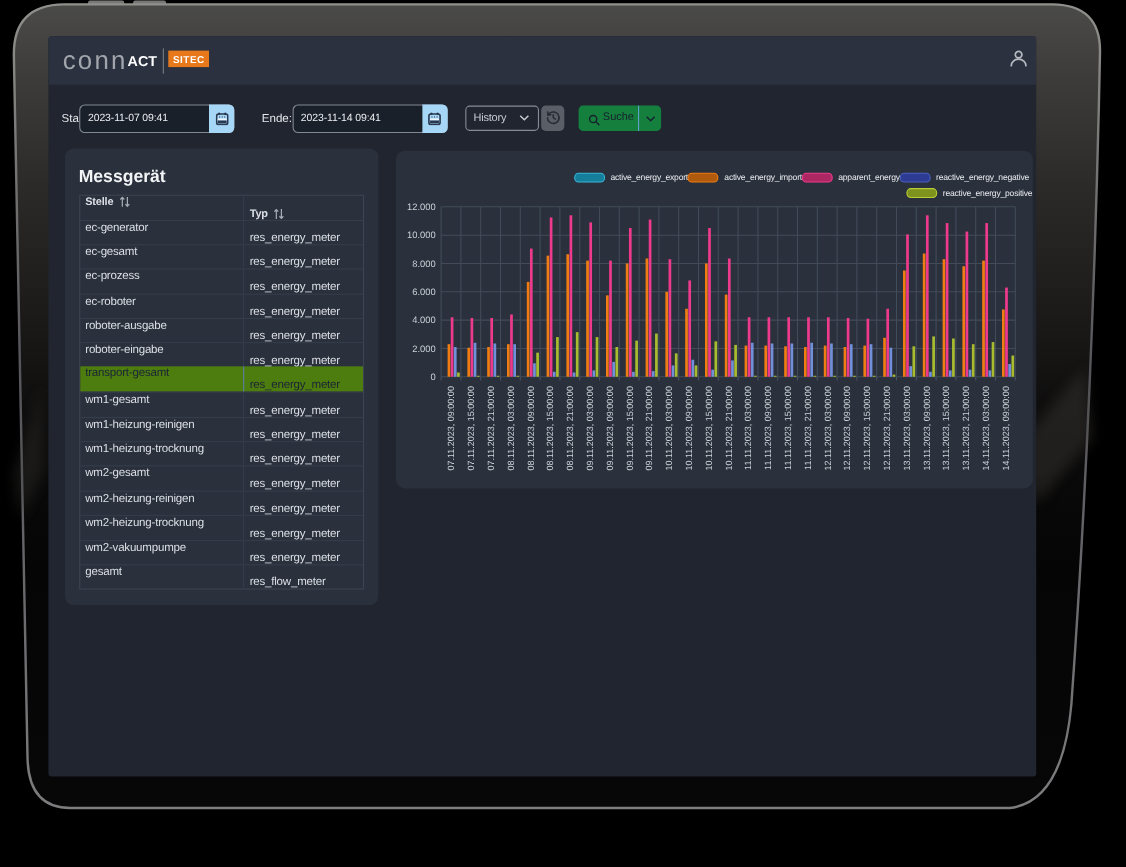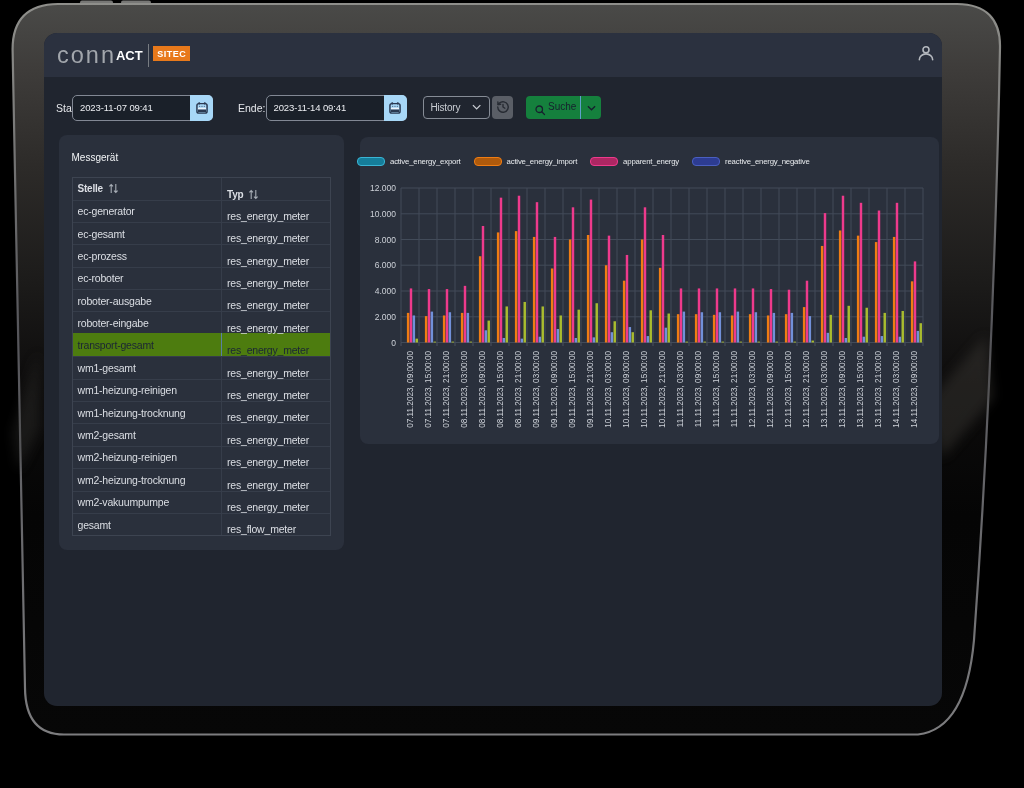--- a/index.html
+++ b/index.html
@@ -1,48 +1,48 @@
 <!DOCTYPE html>
 <html><head><meta charset="utf-8"><style>
 *{margin:0;padding:0;box-sizing:border-box}
 html,body{width:1024px;height:788px;background:#000;overflow:hidden;
  font-family:"Liberation Sans",sans-serif;-webkit-font-smoothing:antialiased}
 #stage{position:absolute;left:0;top:0;width:1024px;height:788px}
 #screen{position:absolute;left:44px;top:33px;width:898px;height:673px;background:#20252f;
- border-radius:13px;overflow:hidden}
+ border-radius:3px;overflow:hidden}
 #hdr{position:absolute;left:0;top:0;width:898px;height:44px;background:#2b313f}
 .logo{position:absolute;left:13px;top:7px;height:30px;display:flex;align-items:center}
 .lg1{color:#a2a6ac;font-size:23.5px;font-weight:300;letter-spacing:2px}
 .lg2{color:#fff;font-size:13px;font-weight:700;letter-spacing:0}
 .lgbar{display:inline-block;width:1.5px;height:23px;background:#787c82;margin:0 4px 0 5px}
 .sitec{display:inline-block;background:#e8791b;color:#fff;font-size:9px;font-weight:700;
  letter-spacing:.5px;padding:2.5px 4px 2px 4px;position:relative;top:-1.5px}
 .usr{position:absolute;right:6.5px;top:10px}
 .lab{position:absolute;font-size:10.5px;color:#e6e8ec}
 .inp{position:absolute;height:26px;background:#1a2029;border:1px solid #828894;border-radius:5px;
  color:#eceef2;font-size:9.5px;letter-spacing:-0.1px;display:flex;align-items:center;padding-left:7px}
 .calbtn{position:absolute;right:-1px;top:-1px;width:23px;height:26px;background:#a7d7f7;
  border-radius:0 5px 5px 0;display:flex;align-items:center;justify-content:center}
 .sel{}
 .hsel{position:absolute;height:23px;border:1px solid #868c96;border-radius:4px;color:#c9cdd3;
  font-size:10px;letter-spacing:-0.2px;display:flex;align-items:center;padding:0 7px;background:#20252f}
 .hbtn{position:absolute;width:21px;height:23px;background:#5a5e66;border-radius:4px;
  display:flex;align-items:center;justify-content:center}
 .sbtn{position:absolute;width:75px;height:23px;background:#15803d;border-radius:4px;color:#17202e}
 .panel{position:absolute;background:#2a303c;border-radius:8px}
-.ptitle{position:absolute;left:13px;top:16.5px;font-size:10px;font-weight:400;color:#f2f4f6}
+.ptitle{position:absolute;left:13px;top:16.5px;font-size:16px;font-weight:700;color:#f2f4f6}
 .tbl{position:absolute;left:13px;top:42px;width:259px;border:1px solid #3d4451;font-size:10.5px;letter-spacing:-0.2px}
 .trow{display:flex;height:22.4px;border-top:1px solid #363d4a;color:#dcdfe5}
 .trow.thead{height:21.5px;border-top:none;font-weight:700;font-size:10px}
-.trow .c1{width:149.5px;padding-left:5px;display:flex;align-items:center;border-right:1px solid #363d4a}
+.trow .c1{width:149.5px;padding-left:5px;display:flex;align-items:flex-start;border-right:1px solid #363d4a}
 .trow .c2{flex:1;padding-left:5px;display:flex;align-items:flex-end}
 .sort{margin-left:5px}
 .trow.sel{background:#4d7c0f;color:#1b2535;margin-top:-1px;height:23.4px;border-top:none}
 .trow.sel .c1{border-right:1px solid #5a7fa5}
-.legrow{position:absolute;left:0;width:100%;display:flex;justify-content:flex-start;gap:13px}
+.legrow{position:absolute;left:0;width:100%;display:flex;justify-content:flex-end;}
 .li{display:flex;align-items:center;gap:5px}
 .sw{display:inline-block;width:28px;height:9px;border:1.8px solid;border-radius:4px}
 .lt{font-size:7.8px;letter-spacing:-0.2px;color:#e8ebee}
 </style></head>
 <body>
 <div id="stage">
 <svg width="1024" height="788" viewBox="0 0 1024 788" style="position:absolute;left:0;top:0">
 <defs>
 <linearGradient id="bodyg" x1="0" y1="0" x2="0" y2="1">
 <stop offset="0" stop-color="#4a4a48"></stop>
@@ -217,20 +217,26 @@
             <span class="sw" style="border-color:#f07d13;background:#af5a0c"></span>
             <span class="lt">active_energy_import</span>
           </span>
           <span class="li">
             <span class="sw" style="border-color:#ee3a8c;background:#ad2763"></span>
             <span class="lt">apparent_energy</span>
           </span>
           <span class="li">
             <span class="sw" style="border-color:#4a5fc1;background:#2d3c92"></span>
             <span class="lt">reactive_energy_negative</span>
+          </span>
+        </div>
+        <div class="legrow" style="top:34px">
+          <span class="li">
+            <span class="sw" style="border-color:#b7cc35;background:#7e921e"></span>
+            <span class="lt">reactive_energy_positive</span>
           </span>
         </div>
     <svg width="578.5" height="307" viewBox="0 0 578.5 307" style="position:absolute;left:0;top:0">
 <line x1="41.0" y1="205.5" x2="563.0" y2="205.5" stroke="#424b59" stroke-width="1"></line>
 <line x1="41.0" y1="179.8" x2="563.0" y2="179.8" stroke="#424b59" stroke-width="1"></line>
 <line x1="41.0" y1="154.0" x2="563.0" y2="154.0" stroke="#424b59" stroke-width="1"></line>
 <line x1="41.0" y1="128.2" x2="563.0" y2="128.2" stroke="#424b59" stroke-width="1"></line>
 <line x1="41.0" y1="102.5" x2="563.0" y2="102.5" stroke="#424b59" stroke-width="1"></line>
 <line x1="41.0" y1="76.8" x2="563.0" y2="76.8" stroke="#424b59" stroke-width="1"></line>
 <line x1="41.0" y1="51.0" x2="563.0" y2="51.0" stroke="#424b59" stroke-width="1"></line>

